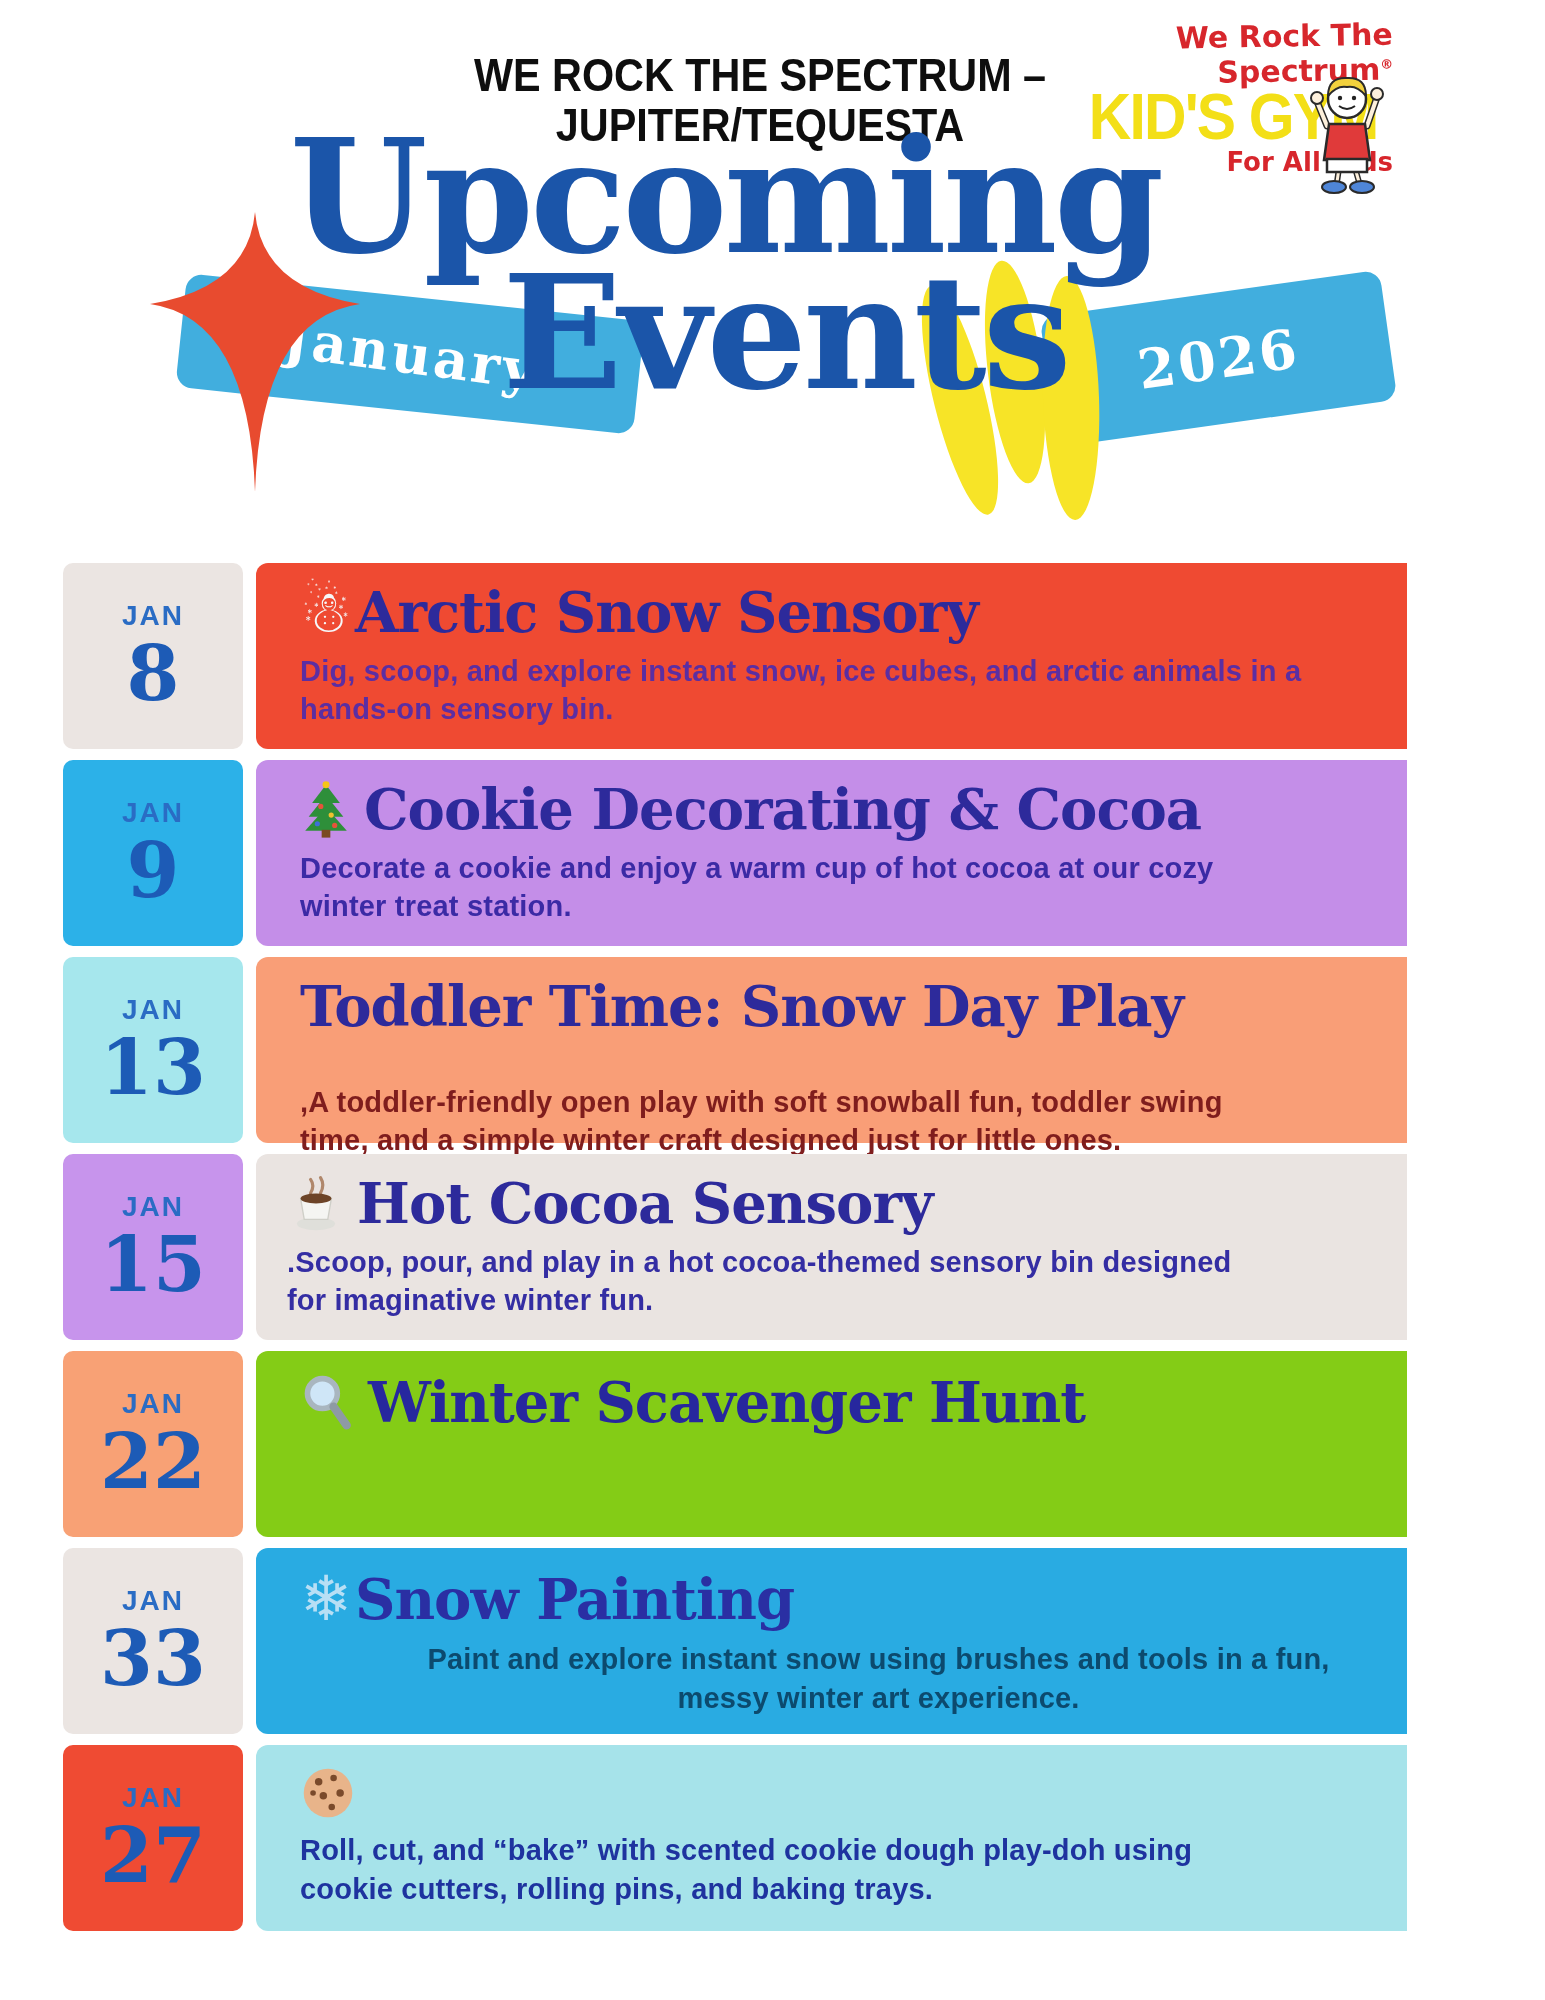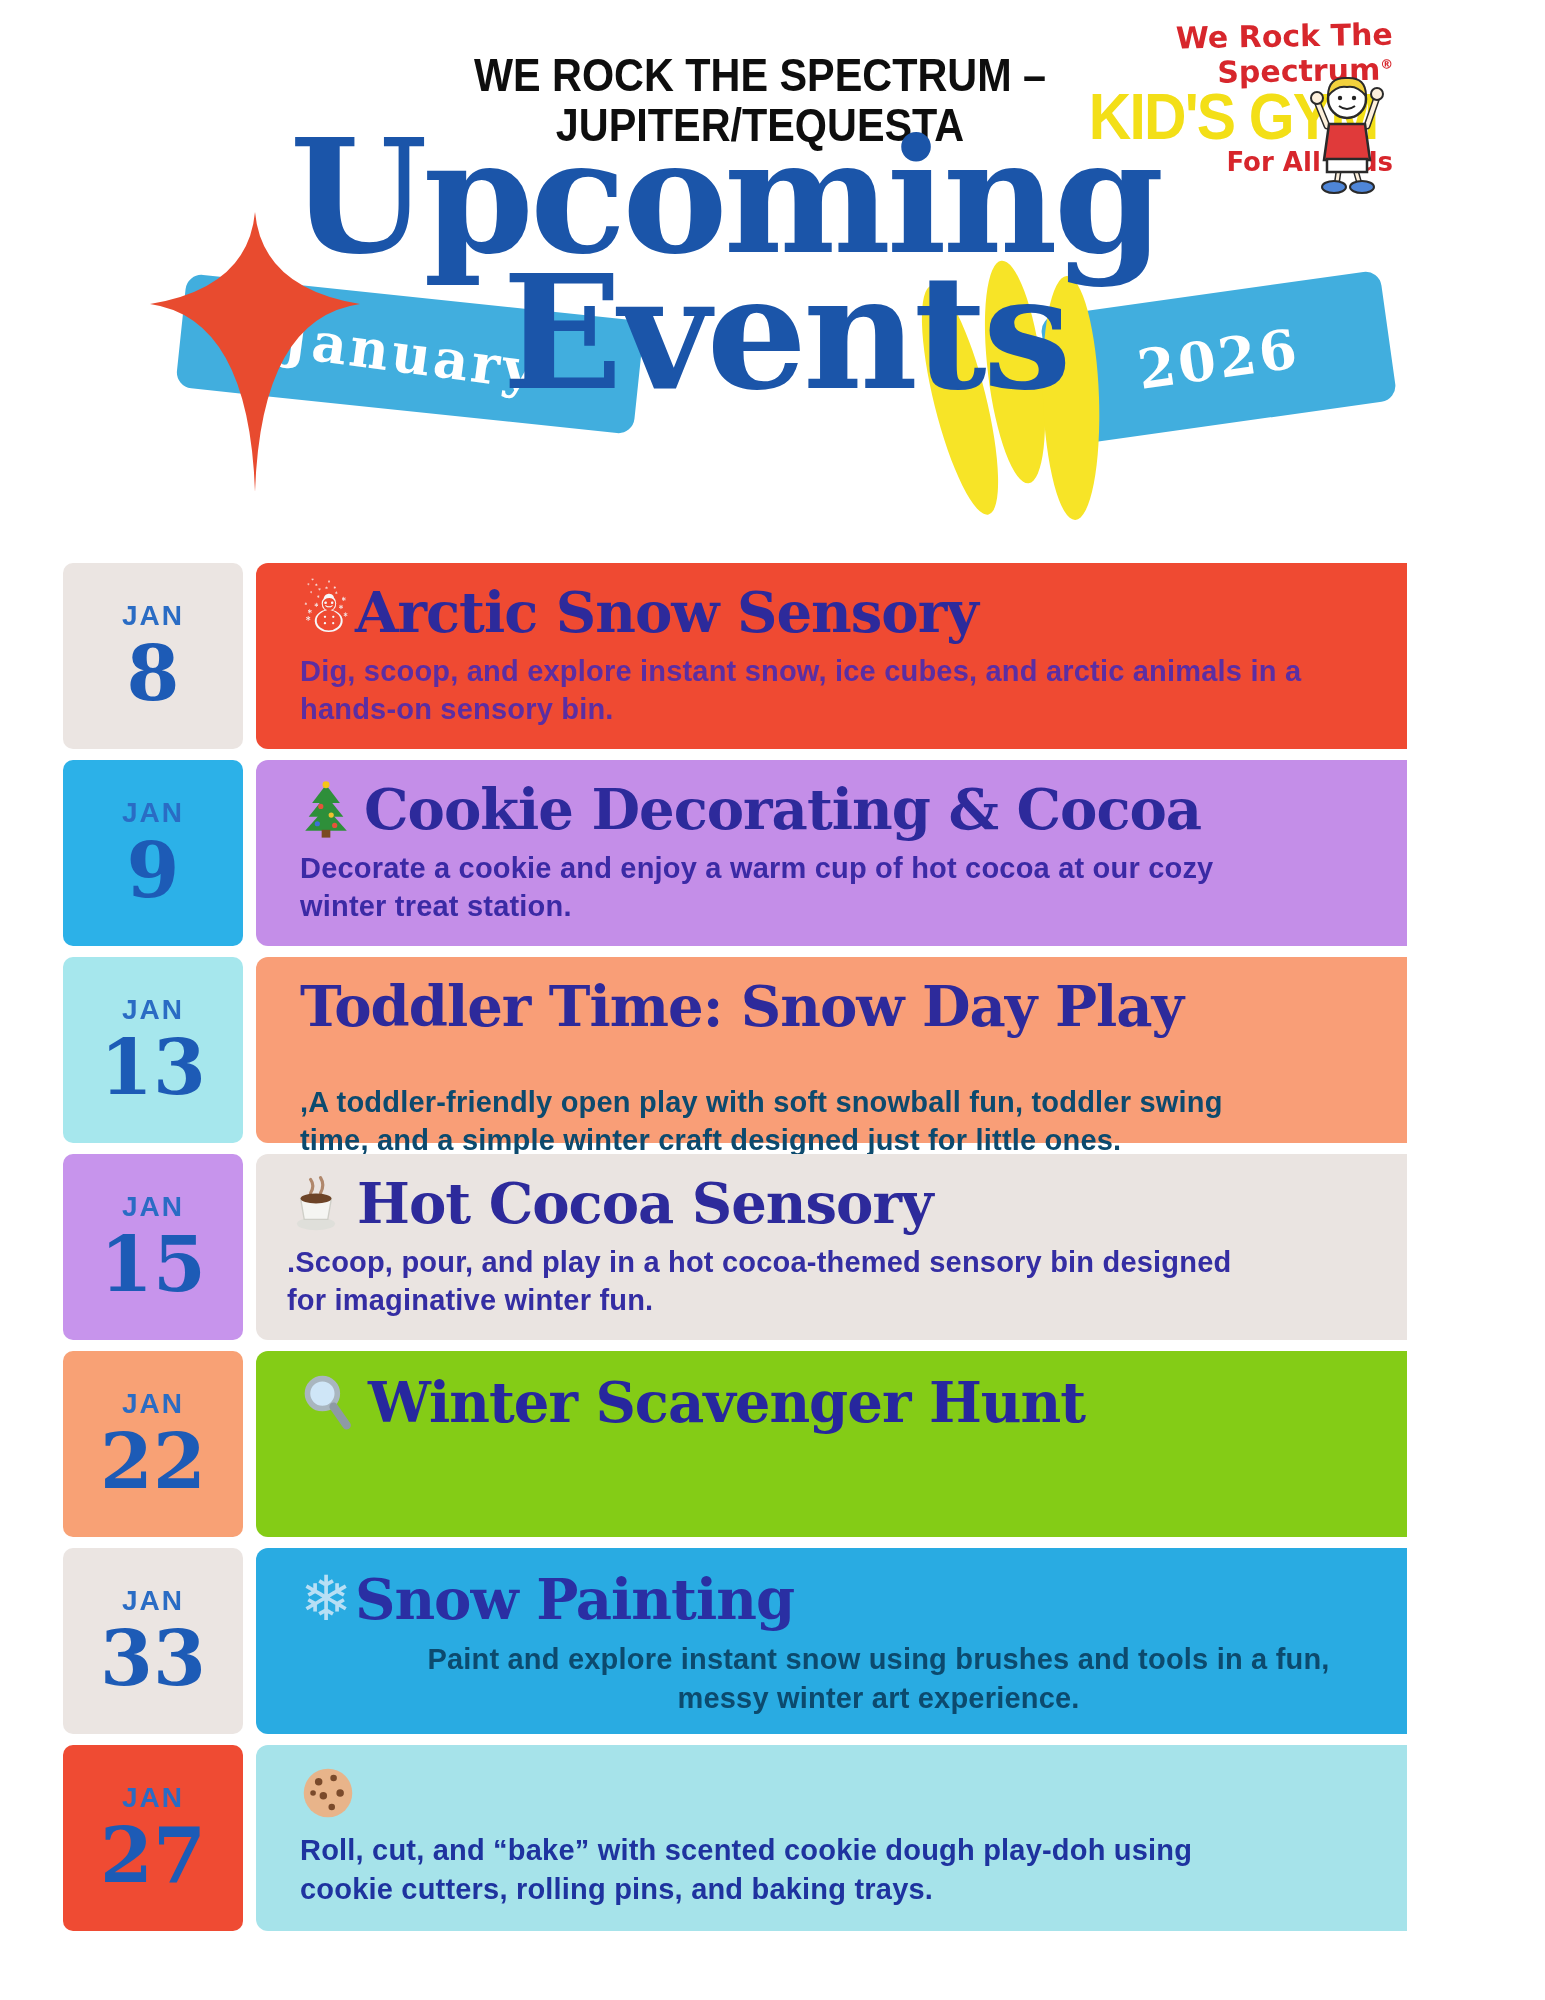--- a/index.html
+++ b/index.html
@@ -151,21 +151,21 @@
 
     <div class="event-row">
       <div class="date-badge" style="background: rgb(166, 231, 237);">
         <div class="date-month" style="color: rgb(42, 108, 196);">JAN</div>
         <div class="date-day" style="color: rgb(29, 91, 182);">13</div>
       </div>
       <div class="event-card" style="background: rgb(249, 158, 119);">
         <div class="event-title" style="color: rgb(45, 42, 155);">
           <span>Toddler Time: Snow Day Play</span>
         </div>
-        <div class="event-desc" style="color: #0c4a6e; margin-top: 47px;">,A toddler-friendly open play with soft snowball fun, toddler swing
+        <div class="event-desc" style="color: #7f1d1d; margin-top: 47px;">,A toddler-friendly open play with soft snowball fun, toddler swing
 time, and a simple winter craft designed just for little ones.</div>
       </div>
     </div>
 
     <div class="event-row">
       <div class="date-badge" style="background: rgb(199, 148, 236);">
         <div class="date-month" style="color: rgb(42, 108, 196);">JAN</div>
         <div class="date-day" style="color: rgb(29, 91, 182);">15</div>
       </div>
       <div class="event-card" style="background: rgb(234, 228, 225); padding-left: 31px;">

